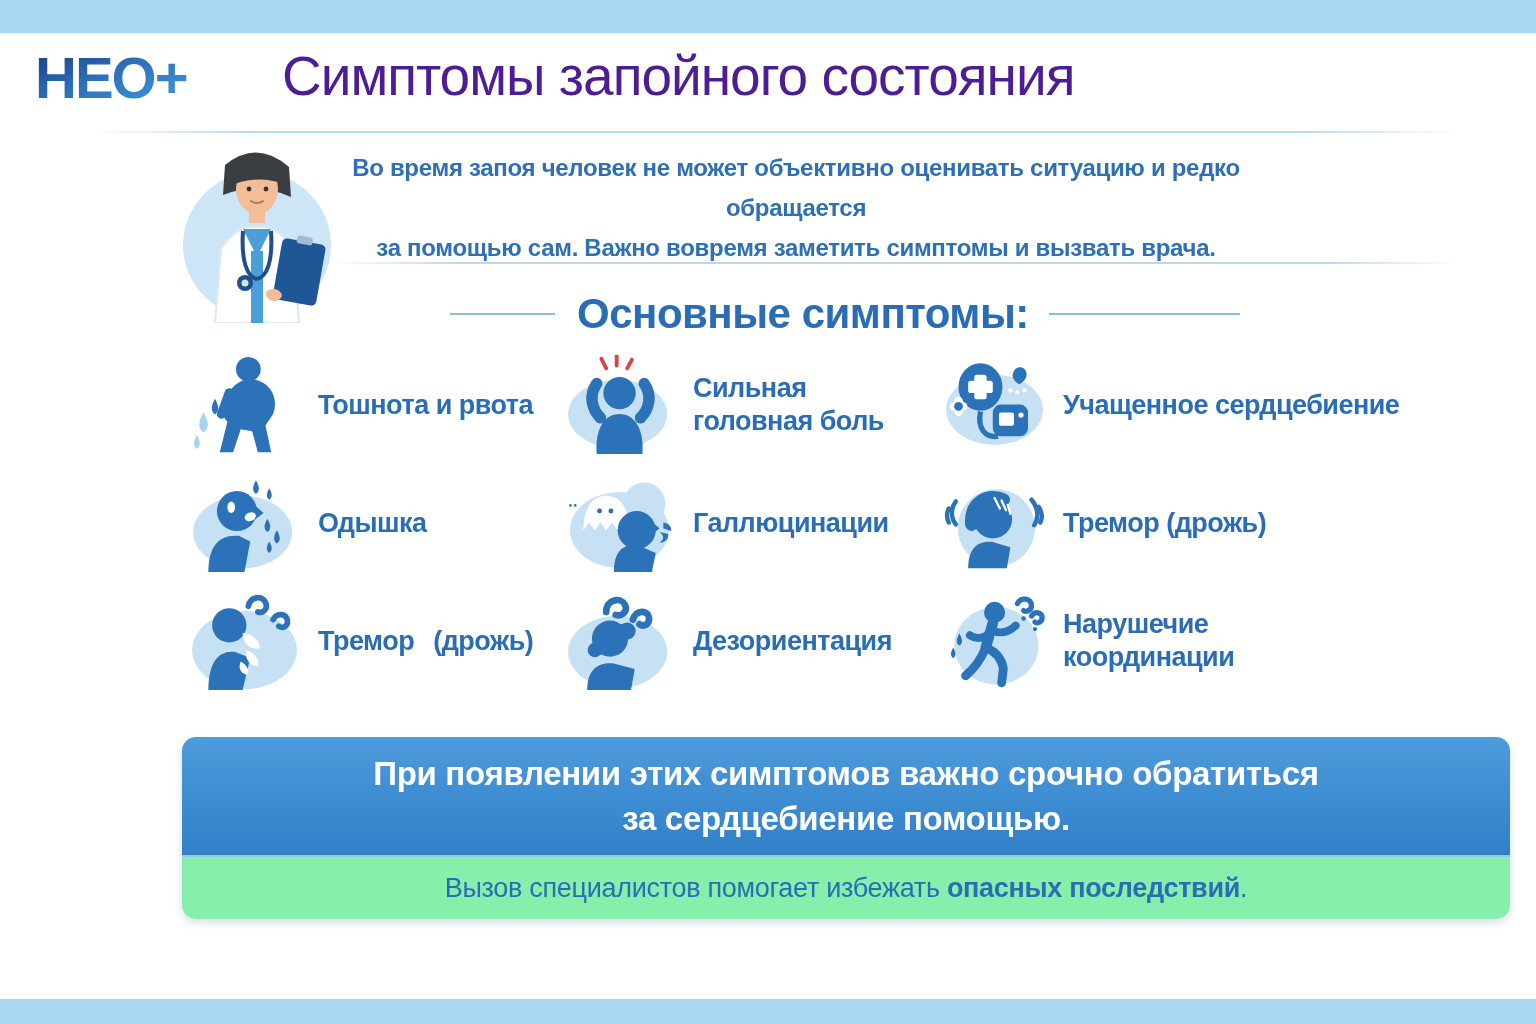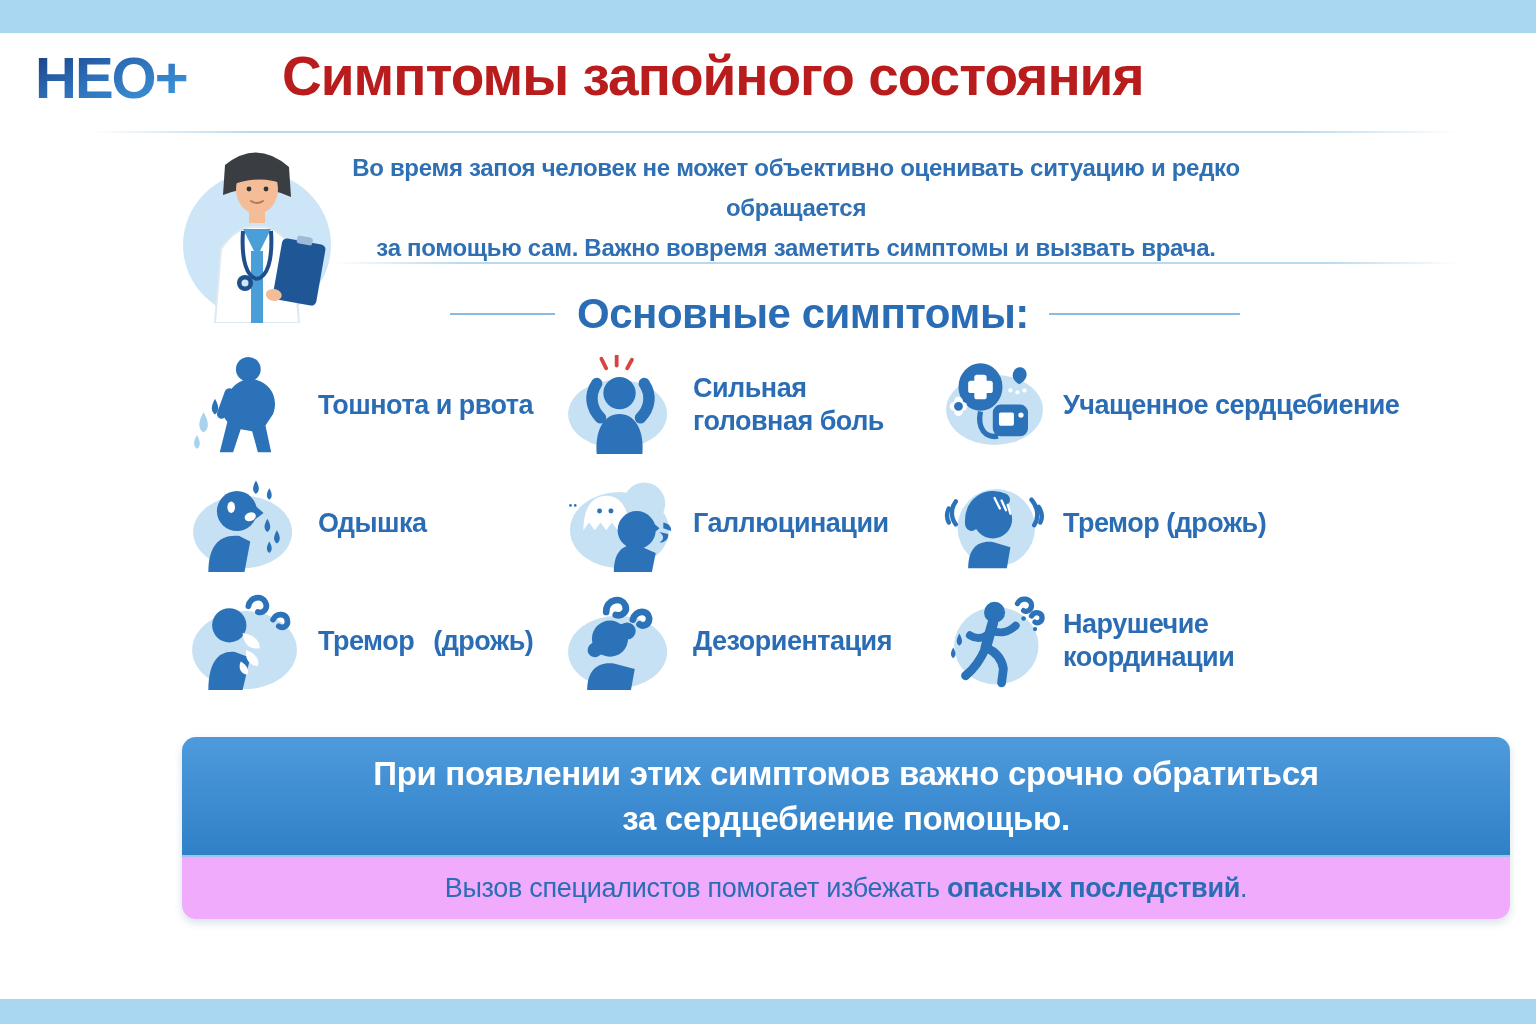--- a/index.html
+++ b/index.html
@@ -7,21 +7,21 @@
     width:1536px;height:1024px;position:relative;overflow:hidden;
     background:#ffffff;
     font-family:"Liberation Sans","DejaVu Sans",sans-serif;
   }
   .band{position:absolute;left:0;width:1536px;background:#a9d6f0;}
   .band.top{top:0;height:33px;}
   .band.bottom{bottom:0;height:25px;}
 
   .header{position:absolute;top:42px;left:35px;display:flex;align-items:center;}
   .page-title{
-    margin-left:42px;font-size:55px;font-weight:bold;color:#b91c1c;
+    margin-left:42px;font-size:55px;font-weight:normal;color:#4c1d95;
     letter-spacing:-1px;white-space:nowrap;
   }
 
   .hairline{position:absolute;height:2px;
     background:linear-gradient(90deg,rgba(184,217,239,0),#b8d9ef 12%,#b8d9ef 88%,rgba(184,217,239,0));}
   .hairline.h1{top:131px;left:90px;width:1370px;}
   .hairline.h2{top:262px;left:330px;width:1130px;}
 
   .doctor{position:absolute;left:181px;top:133px;}
 
@@ -41,21 +41,21 @@
   .sym-icon{flex:0 0 auto;margin-right:13px;}
   .sym-label{color:#2a6db5;font-size:27px;font-weight:bold;letter-spacing:-0.5px;line-height:33px;}
   .sym-label div{white-space:nowrap;}
   .lbl-light{font-weight:bold;margin-left:19px;}
 
   .cta{position:absolute;left:182px;top:737px;width:1328px;height:182px;
     border-radius:14px;overflow:hidden;box-shadow:0 4px 8px rgba(40,90,140,0.18);}
   .cta-main{height:118px;background:linear-gradient(180deg,#4e9bdc,#3080c8);
     display:flex;flex-direction:column;justify-content:center;align-items:center;}
   .cta-main div{color:#ffffff;font-size:33px;font-weight:bold;line-height:45px;letter-spacing:-0.3px;}
-  .cta-sub{height:62px;background:#f0abfc;border-top:2px solid #9cc4e4;
+  .cta-sub{height:62px;background:#86efac;border-top:2px solid #9cc4e4;
     display:flex;justify-content:center;align-items:center;
     color:#2a6db5;font-size:27px;letter-spacing:-0.3px;}
   .cta-sub b{margin:0 0 0 0;}
 </style>
 </head>
 <body>
 
 <div class="band top"></div>
 <div class="band bottom"></div>
 

